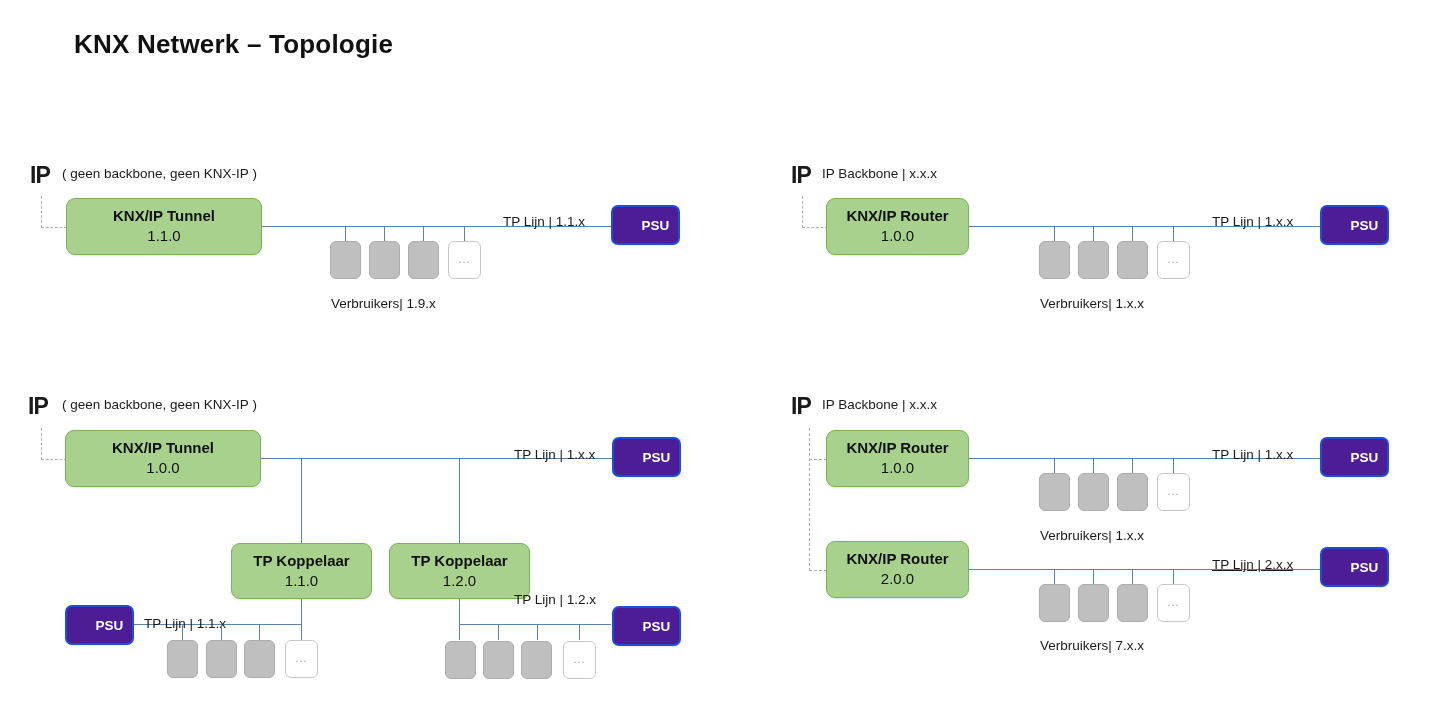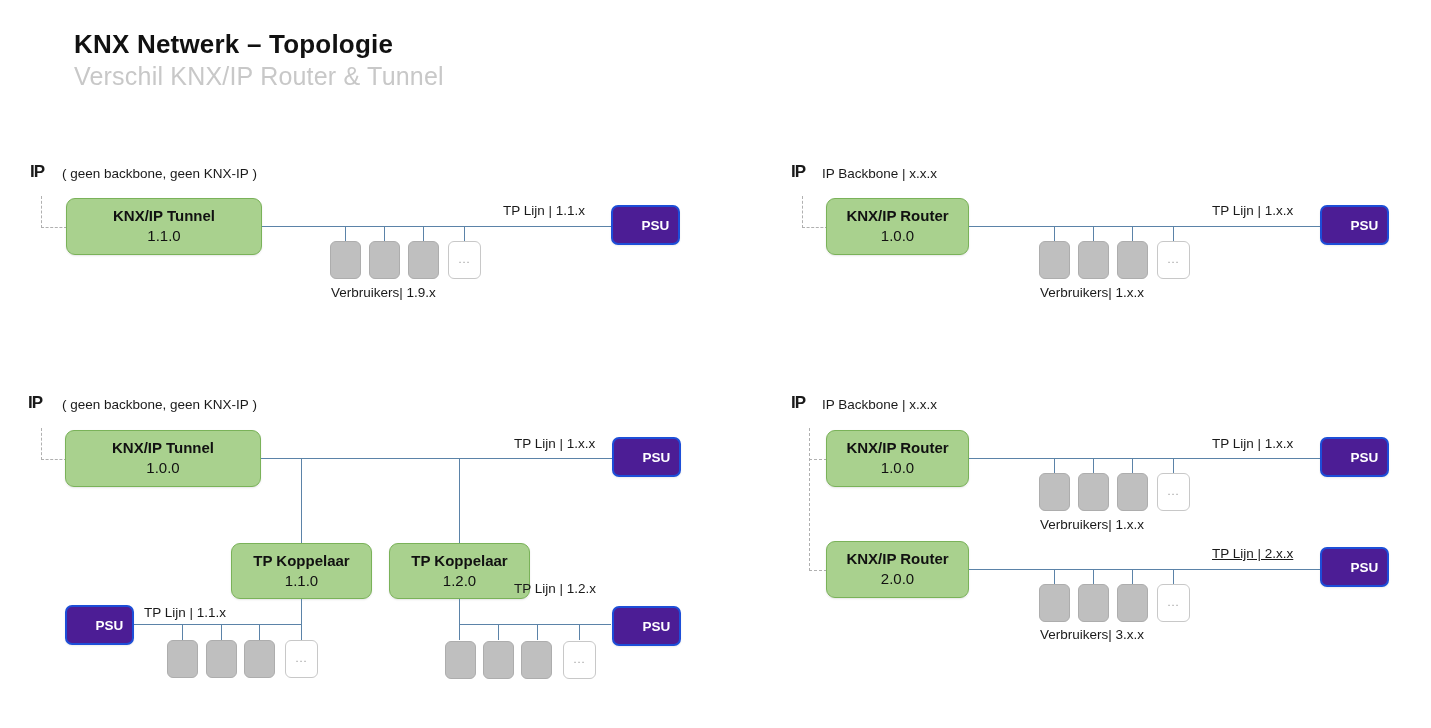--- a/index.html
+++ b/index.html
@@ -25,21 +25,21 @@
   .subtitle {
     left: 74px; top: 62px;
     font-size: 25px; font-weight: normal;
     color: #c8c8c8;
     letter-spacing: 0.2px;
     white-space: nowrap;
   }
 
   
   .ip-mark {
-    font-size: 17px; font-weight: bold; color: #1a1a1a;
+    font-size: 23px; font-weight: bold; color: #1a1a1a;
     letter-spacing: -1px;
     white-space: nowrap;
   }
   .ip-note {
     font-size: 13.5px; color: #1a1a1a; white-space: nowrap;
   }
 
   
   .gbox {
     background: #a9d18e;
@@ -85,30 +85,29 @@
     border-left: 1px dashed #b0b0b0;
     width: 0;
   }
   .dash-h {
     border-top: 1px dashed #b0b0b0;
     height: 0;
   }
 
   
   .cap {
-    font-size: 13.5px; color: #1a1a1a; white-space: nowrap;
+    font-size: 13.5px; color: #1a1a1a; white-space: nowrap; margin-top: 11px;
   }
 </style>
 </head>
 <body>
 
 <div id="stage">
 
   <div class="abs title">KNX Netwerk – Topologie</div>
-  <div class="abs subtitle">Verschil KNX/IP Router &amp; Tunnel</div>
 
   <div>
 
     <div class="abs ip-mark" style="left:30px; top:162px;">IP</div>
     <div class="abs ip-note" style="left:62px; top:166px;">( geen backbone, geen KNX-IP )</div>
 
     <div class="abs dash-v" style="left:41px; top:196px; height:32px;"></div>
     <div class="abs dash-h" style="left:41px; top:227px; width:26px;"></div>
 
     <div class="abs gbox" style="left:66px; top:198px; width:196px; height:57px;">
@@ -268,16 +267,16 @@
     <div class="abs vline" style="left:1054px; top:569px; height:16px;"></div>
     <div class="abs vline" style="left:1093px; top:569px; height:16px;"></div>
     <div class="abs vline" style="left:1132px; top:569px; height:16px;"></div>
     <div class="abs vline" style="left:1173px; top:569px; height:16px;"></div>
 
     <div class="abs dev" style="left:1039px; top:584px; width:31px; height:38px;"></div>
     <div class="abs dev" style="left:1078px; top:584px; width:31px; height:38px;"></div>
     <div class="abs dev" style="left:1117px; top:584px; width:31px; height:38px;"></div>
     <div class="abs dev-empty" style="left:1157px; top:584px; width:33px; height:38px;">...</div>
 
-    <div class="abs cap" style="left:1040px; top:627px;">Verbruikers| 3.x.x</div>
+    <div class="abs cap" style="left:1040px; top:627px;">Verbruikers| 7.x.x</div>
   </div>
 
 </div>
 
 </body></html>

